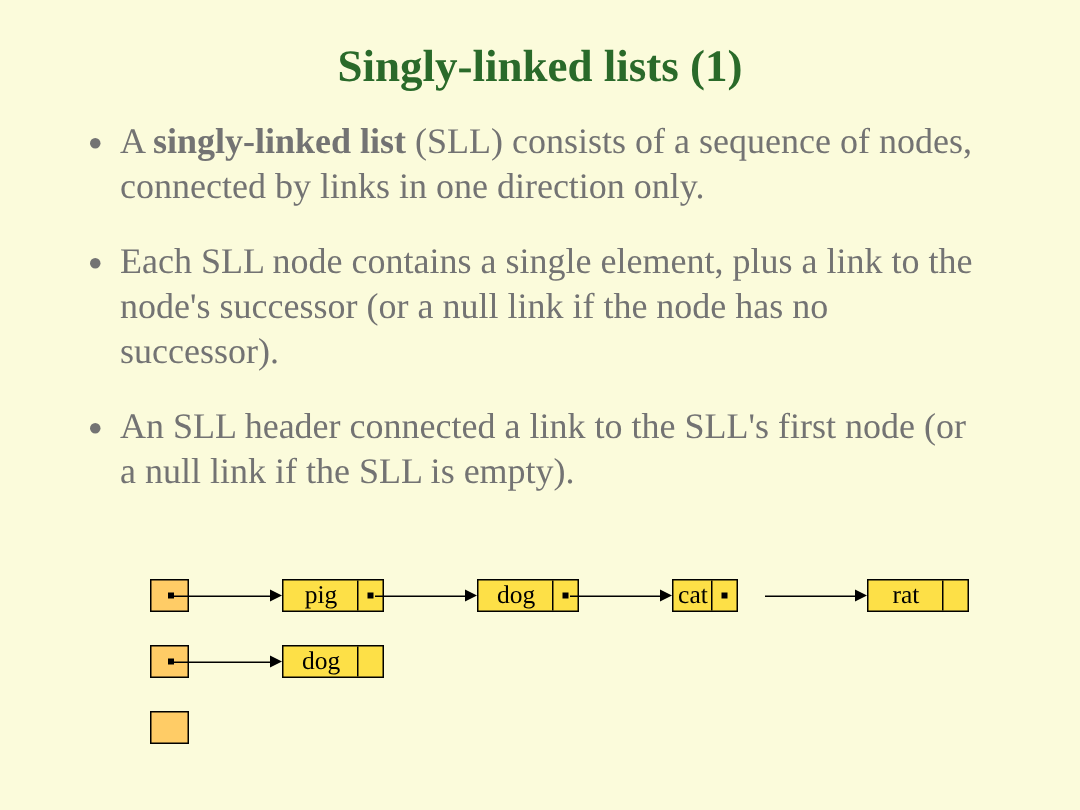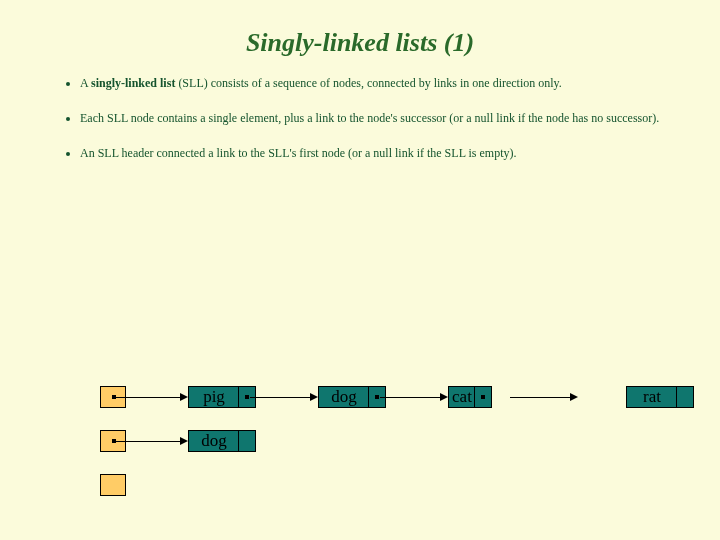--- a/index.html
+++ b/index.html
@@ -12,35 +12,34 @@
     background: #fbfbdb;
     font-family: "Times New Roman", Times, serif;
     color: #000;
     position: relative;
     overflow: hidden;
   }
   .title {
     text-align: center;
     font-weight: bold;
     color: #2a6a2a;
-    font-size: 26px;
+    font-size: 30px;
     padding-top: 28px;
     padding-bottom: 18px;
-    font-style: italic;
   }
   ul.bullets {
     list-style: disc;
     margin: 0;
     padding: 0 60px 0 80px;
   }
   ul.bullets li {
-    font-size: 12px;
+    font-size: 24px;
     line-height: 1.25;
     margin-bottom: 20px;
-    color: #14532d;
+    color: #737373;
   }
   ul.bullets li .term {
     font-weight: bold;
   }
 
   .diagram {
     position: absolute;
     left: 0;
     width: 720px;
   }
@@ -52,21 +51,21 @@
     position: absolute;
     width: 26px;
     height: 22px;
     background: #ffcc66;
     border: 1px solid #000;
     box-sizing: border-box;
   }
   .node-box {
     position: absolute;
     height: 22px;
-    background: #0f766e;
+    background: #fde047;
     border: 1px solid #000;
     box-sizing: border-box;
     font-size: 17px;
     font-family: "Times New Roman", Times, serif;
     text-align: center;
     line-height: 20px;
   }
   .node-box .label {
     position: absolute;
     left: 0;
@@ -146,21 +145,21 @@
   <div class="arrow-head" style="left:440px;"></div>
 
   <div class="node-box" style="left:448px; width:44px;">
     <span class="label">cat</span>
     <div class="sep" style="right:16px;"></div>
     <div class="dot" style="right:6px;"></div>
   </div>
   <div class="arrow-line" style="left:510px; width:60px;"></div>
   <div class="arrow-head" style="left:570px;"></div>
 
-  <div class="node-box" style="left:578px; width:68px;margin-left:48px;">
+  <div class="node-box" style="left:578px; width:68px;">
     <span class="label">rat</span>
     <div class="sep" style="right:16px;"></div>
   </div>
 </div>
 
 <div class="diagram row2">
   <div class="header-box" style="left:100px;">
     <div class="dot" style="left:11px;"></div>
   </div>
   <div class="arrow-line" style="left:115px; width:65px;"></div>

